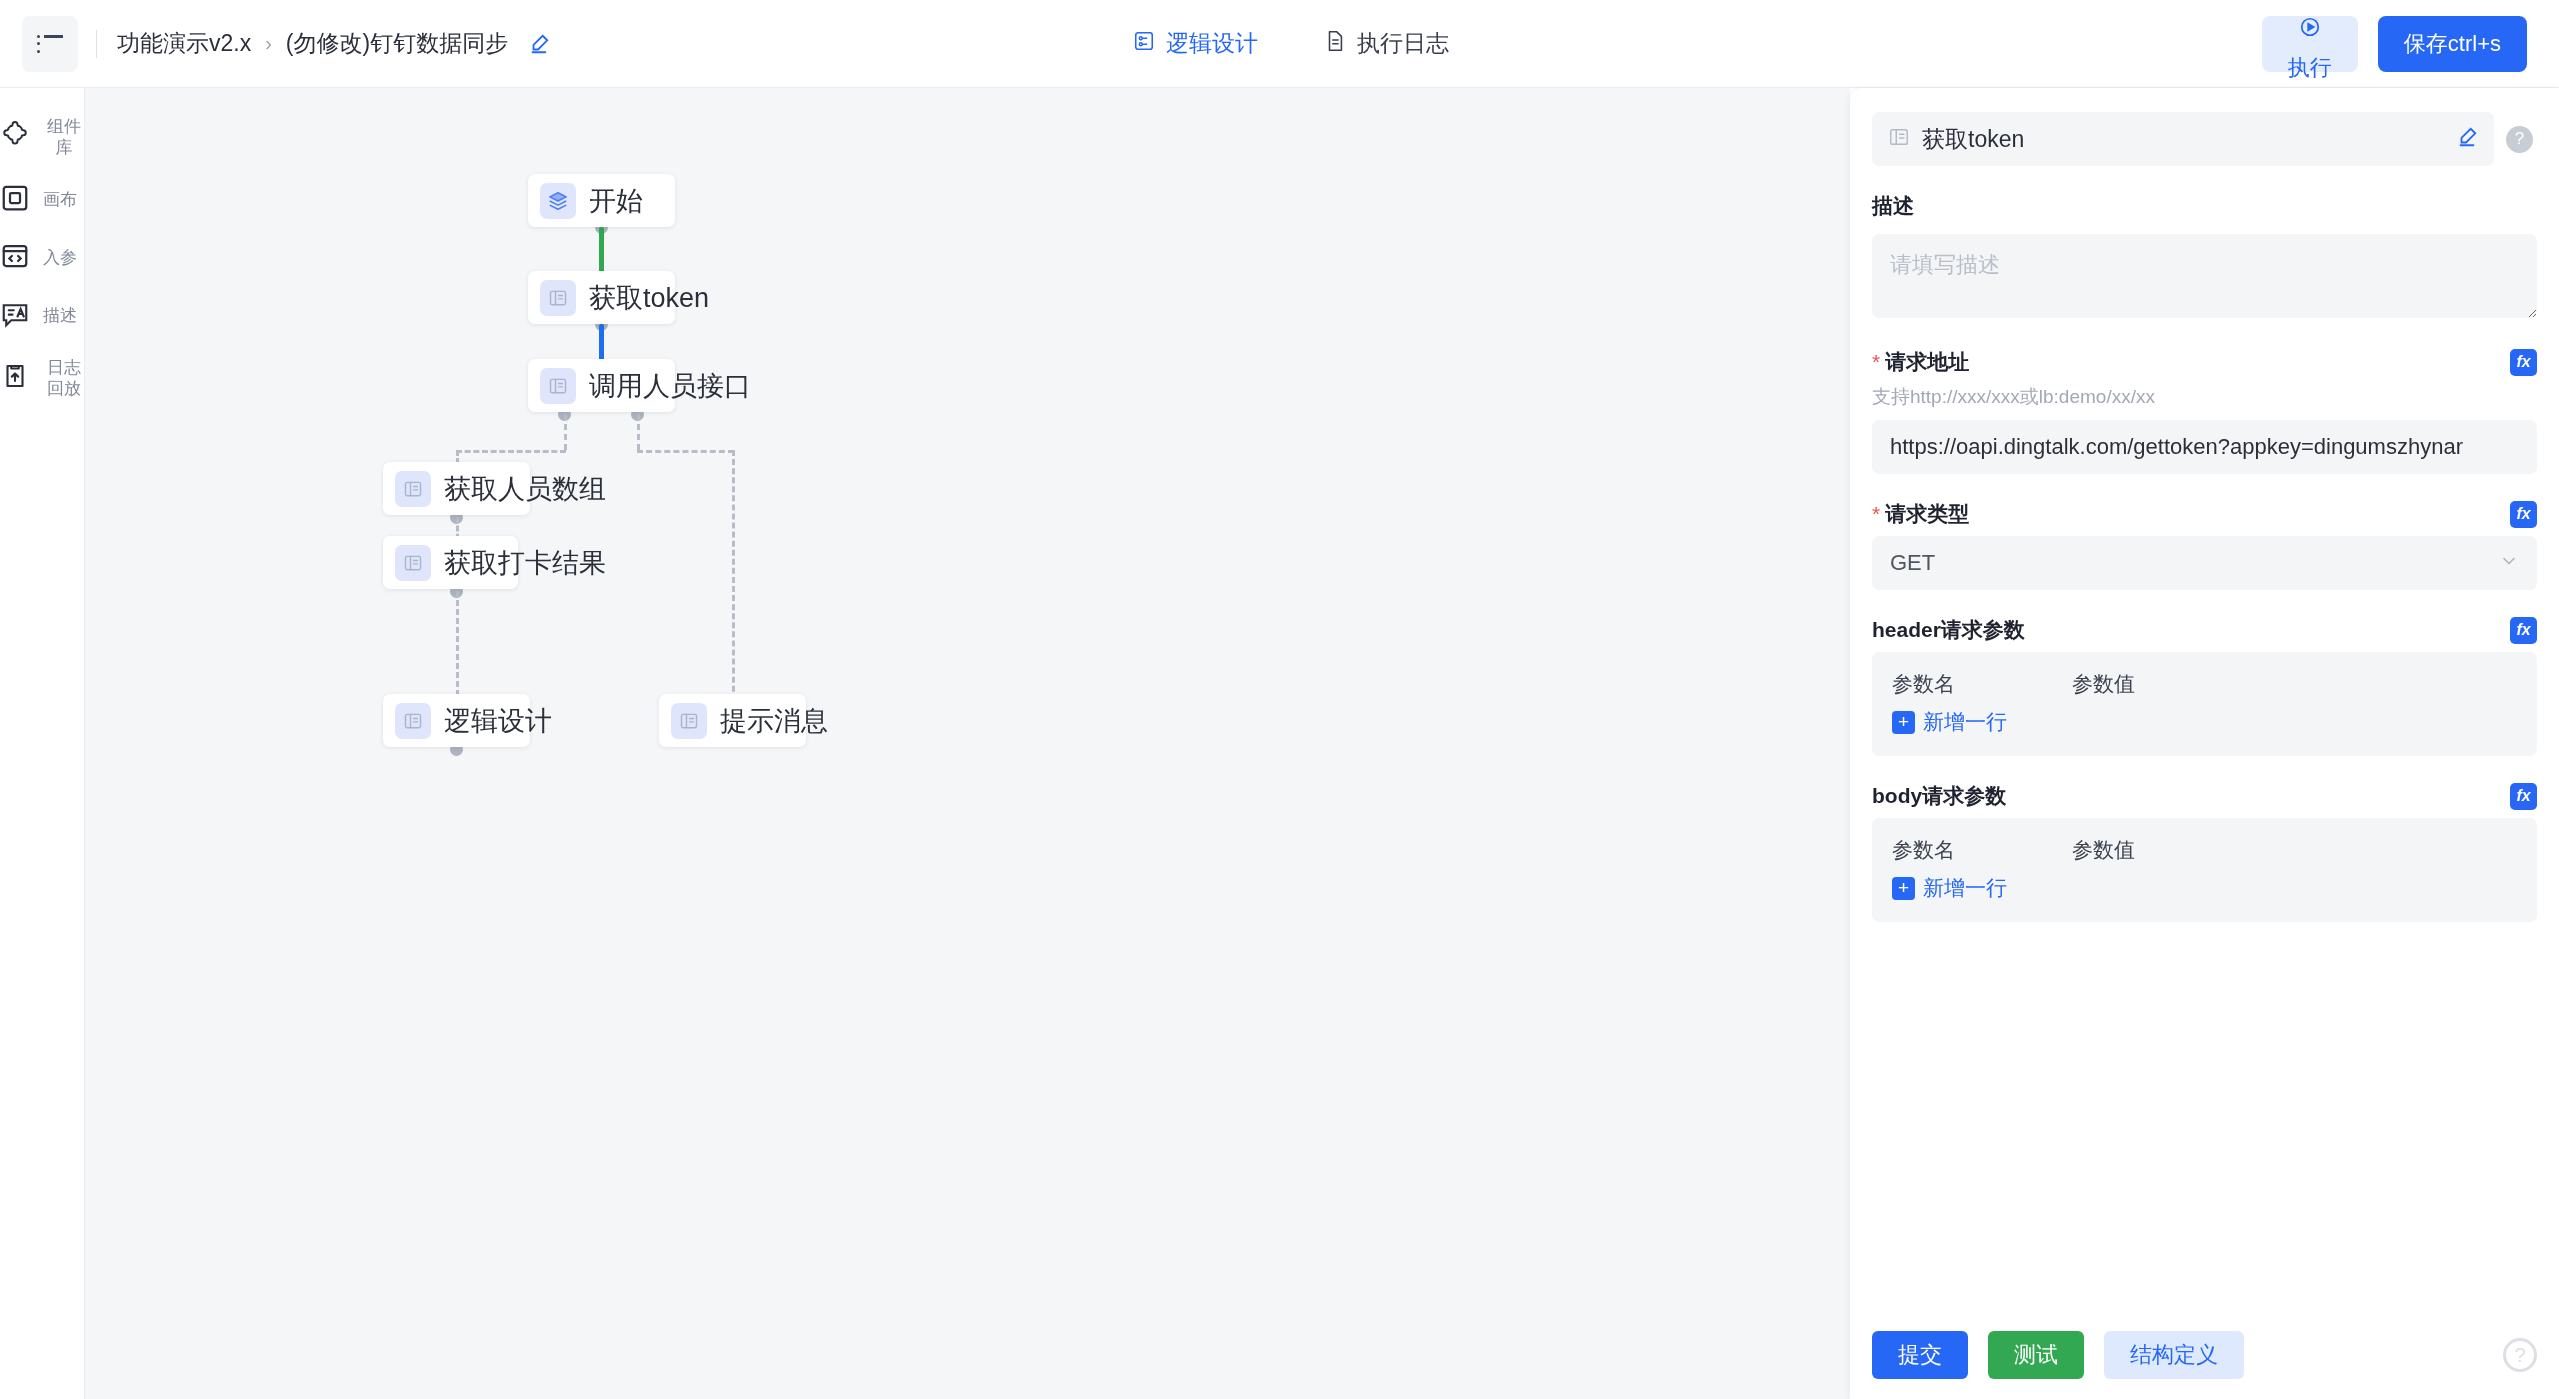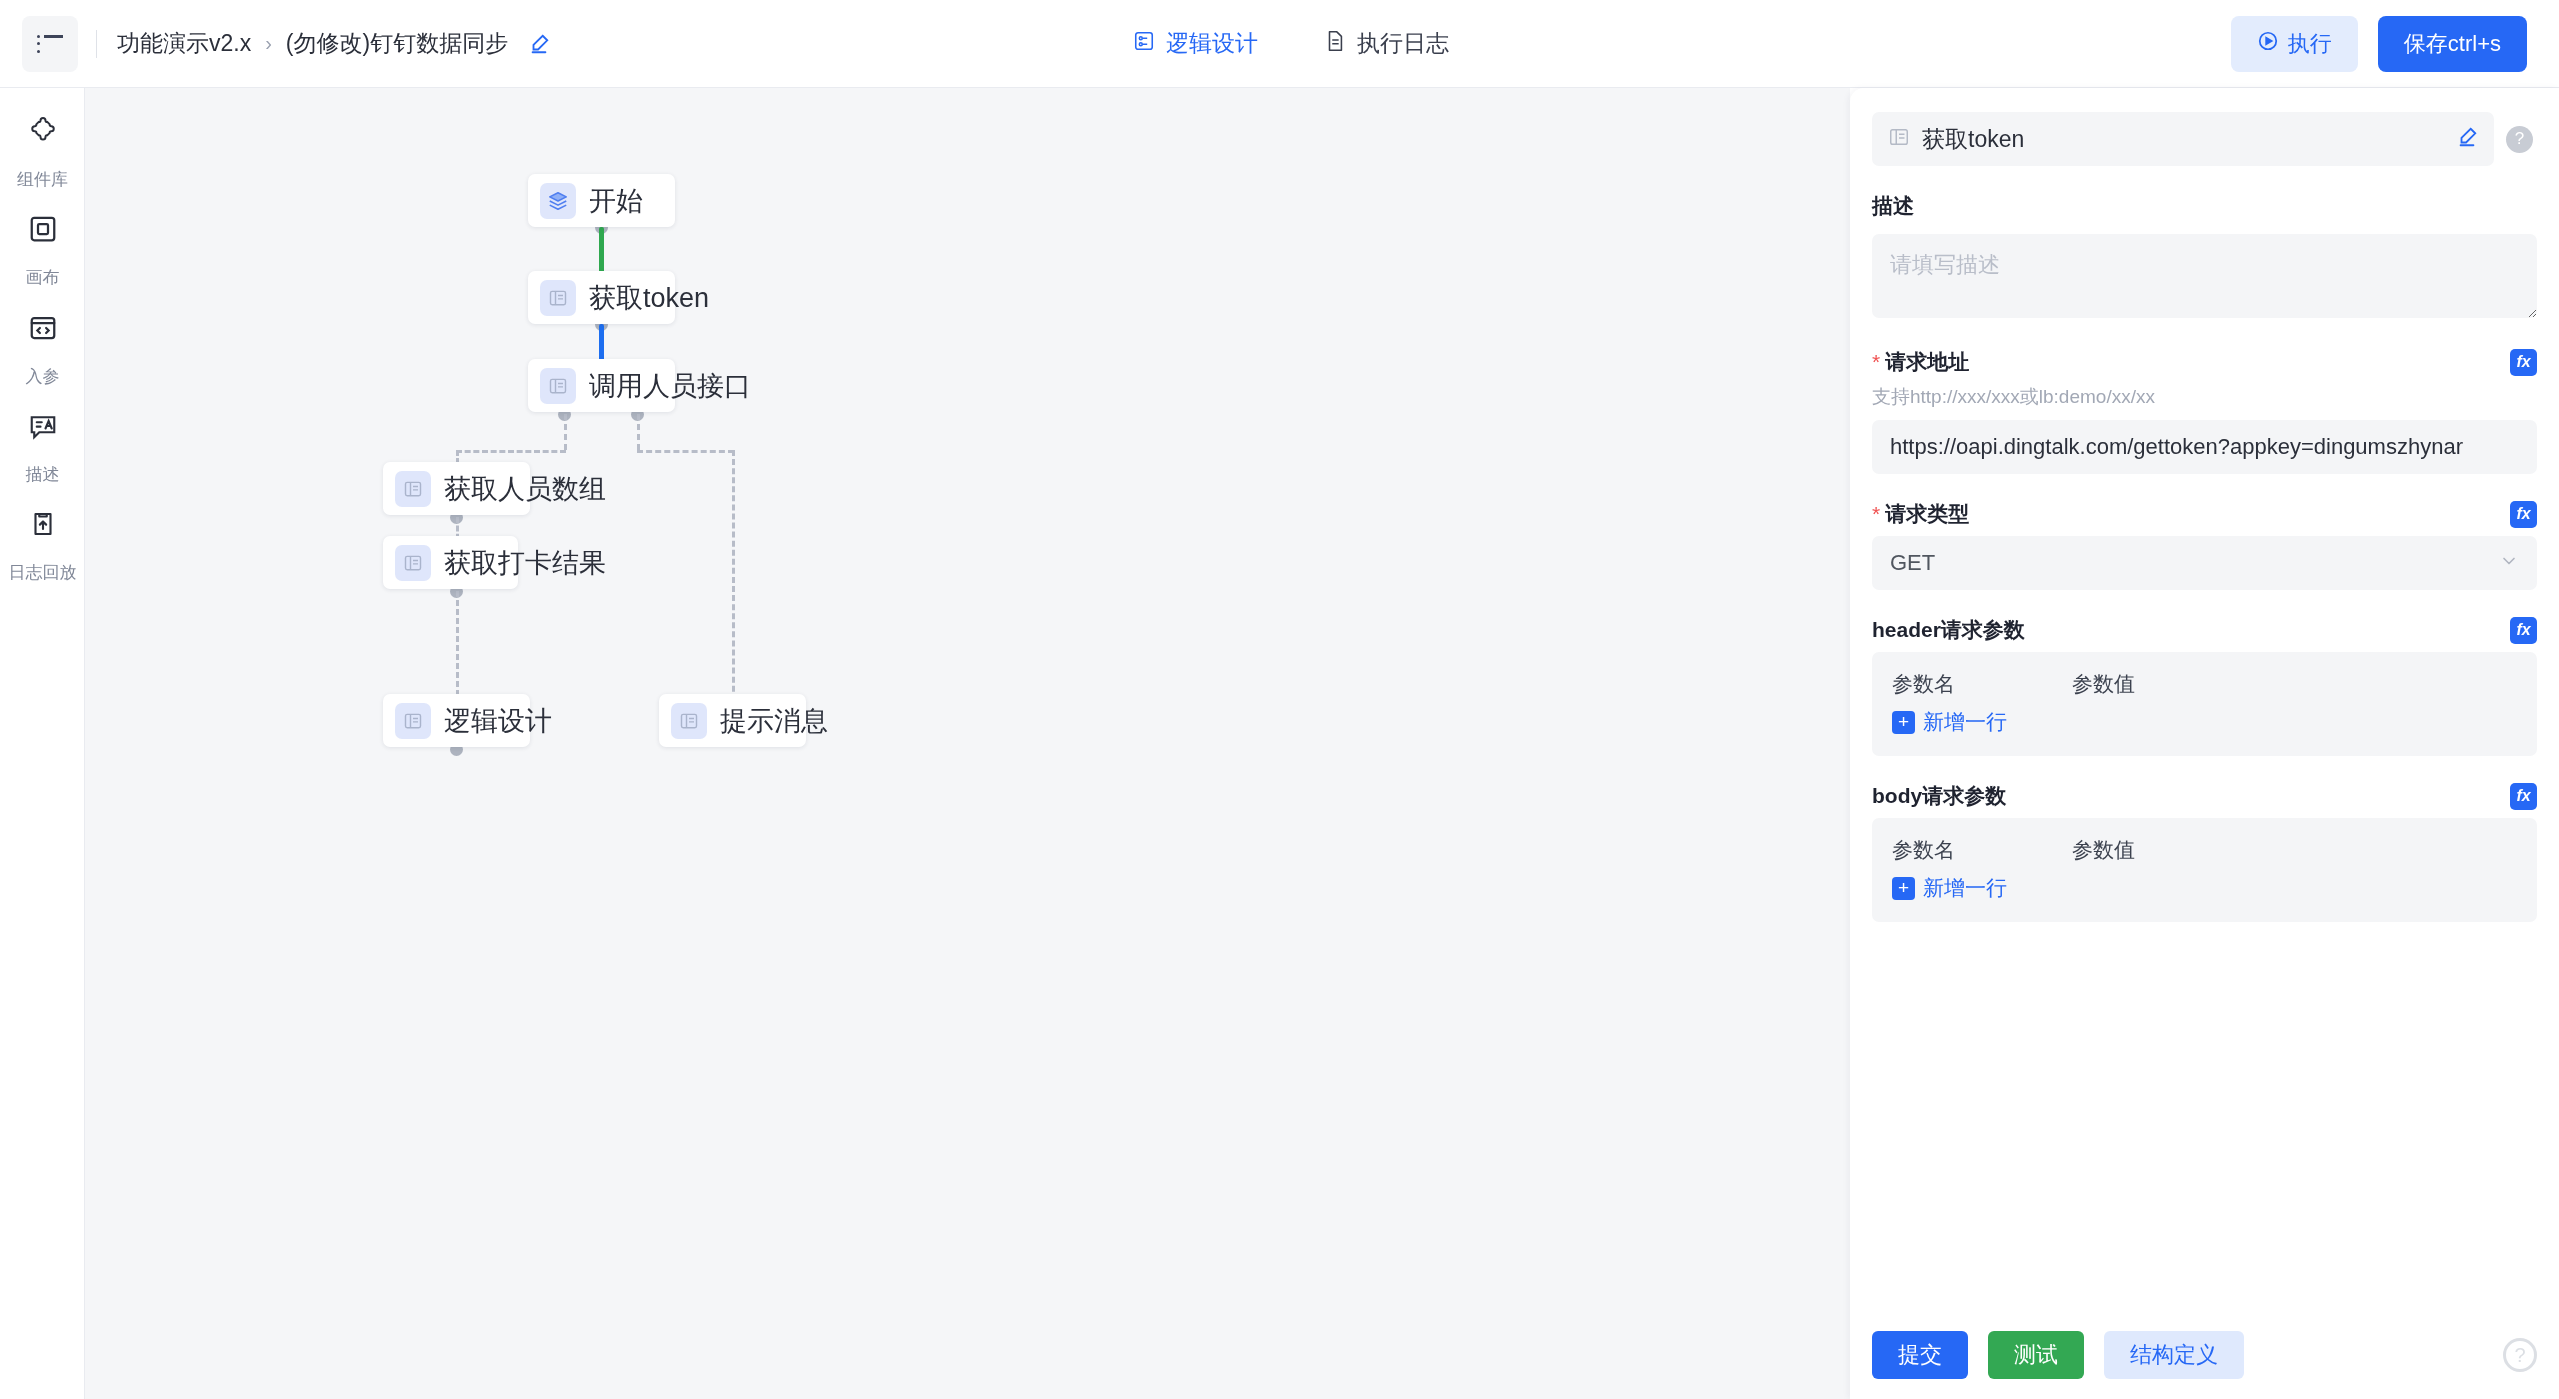--- a/index.html
+++ b/index.html
@@ -62,37 +62,37 @@
     height: 3px; background: #2668f5; border-radius: 2px;
   }
 
   .tb-actions {
     position: absolute; right: 32px; top: 0; height: 87px;
     display: flex; align-items: center; gap: 20px;
   }
   .btn-run {
     height: 56px; padding: 0 26px; border-radius: 8px;
     background: #e3ecfd; color: #2668f5; font-size: 22px;
-    display: flex; align-items: center; gap: 9px; cursor: pointer; border: none;
+    display: flex; align-items: center; gap: 9px; cursor: pointer; border: none; flex-direction: column;
   }
   .btn-save {
     height: 56px; padding: 0 26px; border-radius: 8px;
     background: #2668f5; color: #ffffff; font-size: 22px;
     display: flex; align-items: center; cursor: pointer; border: none;
   }
 
   
   .rail {
     position: absolute; left: 0; top: 88px; width: 85px; height: 1311px;
     background: #ffffff; border-right: 1px solid #e9ebf0;
     padding-top: 14px;
   }
   .rail-item {
-    width: 85px; padding: 14px 0 10px; display: flex; flex-direction: column;
-    align-items: center; gap: 19px; cursor: pointer;
+    width: 85px; padding: 14px 0 10px; display: flex; flex-direction: row;
+    align-items: center; gap: 13px; cursor: pointer;
   }
   .rail-label { font-size: 17px; color: #818898; line-height: 1.25; text-align: center; }
 
   
   .canvas {
     position: absolute; left: 85px; top: 88px; width: 1765px; height: 1311px;
     background: #f5f6f8; overflow: hidden;
   }
   .node {
     position: absolute; height: 53px; background: #ffffff;

